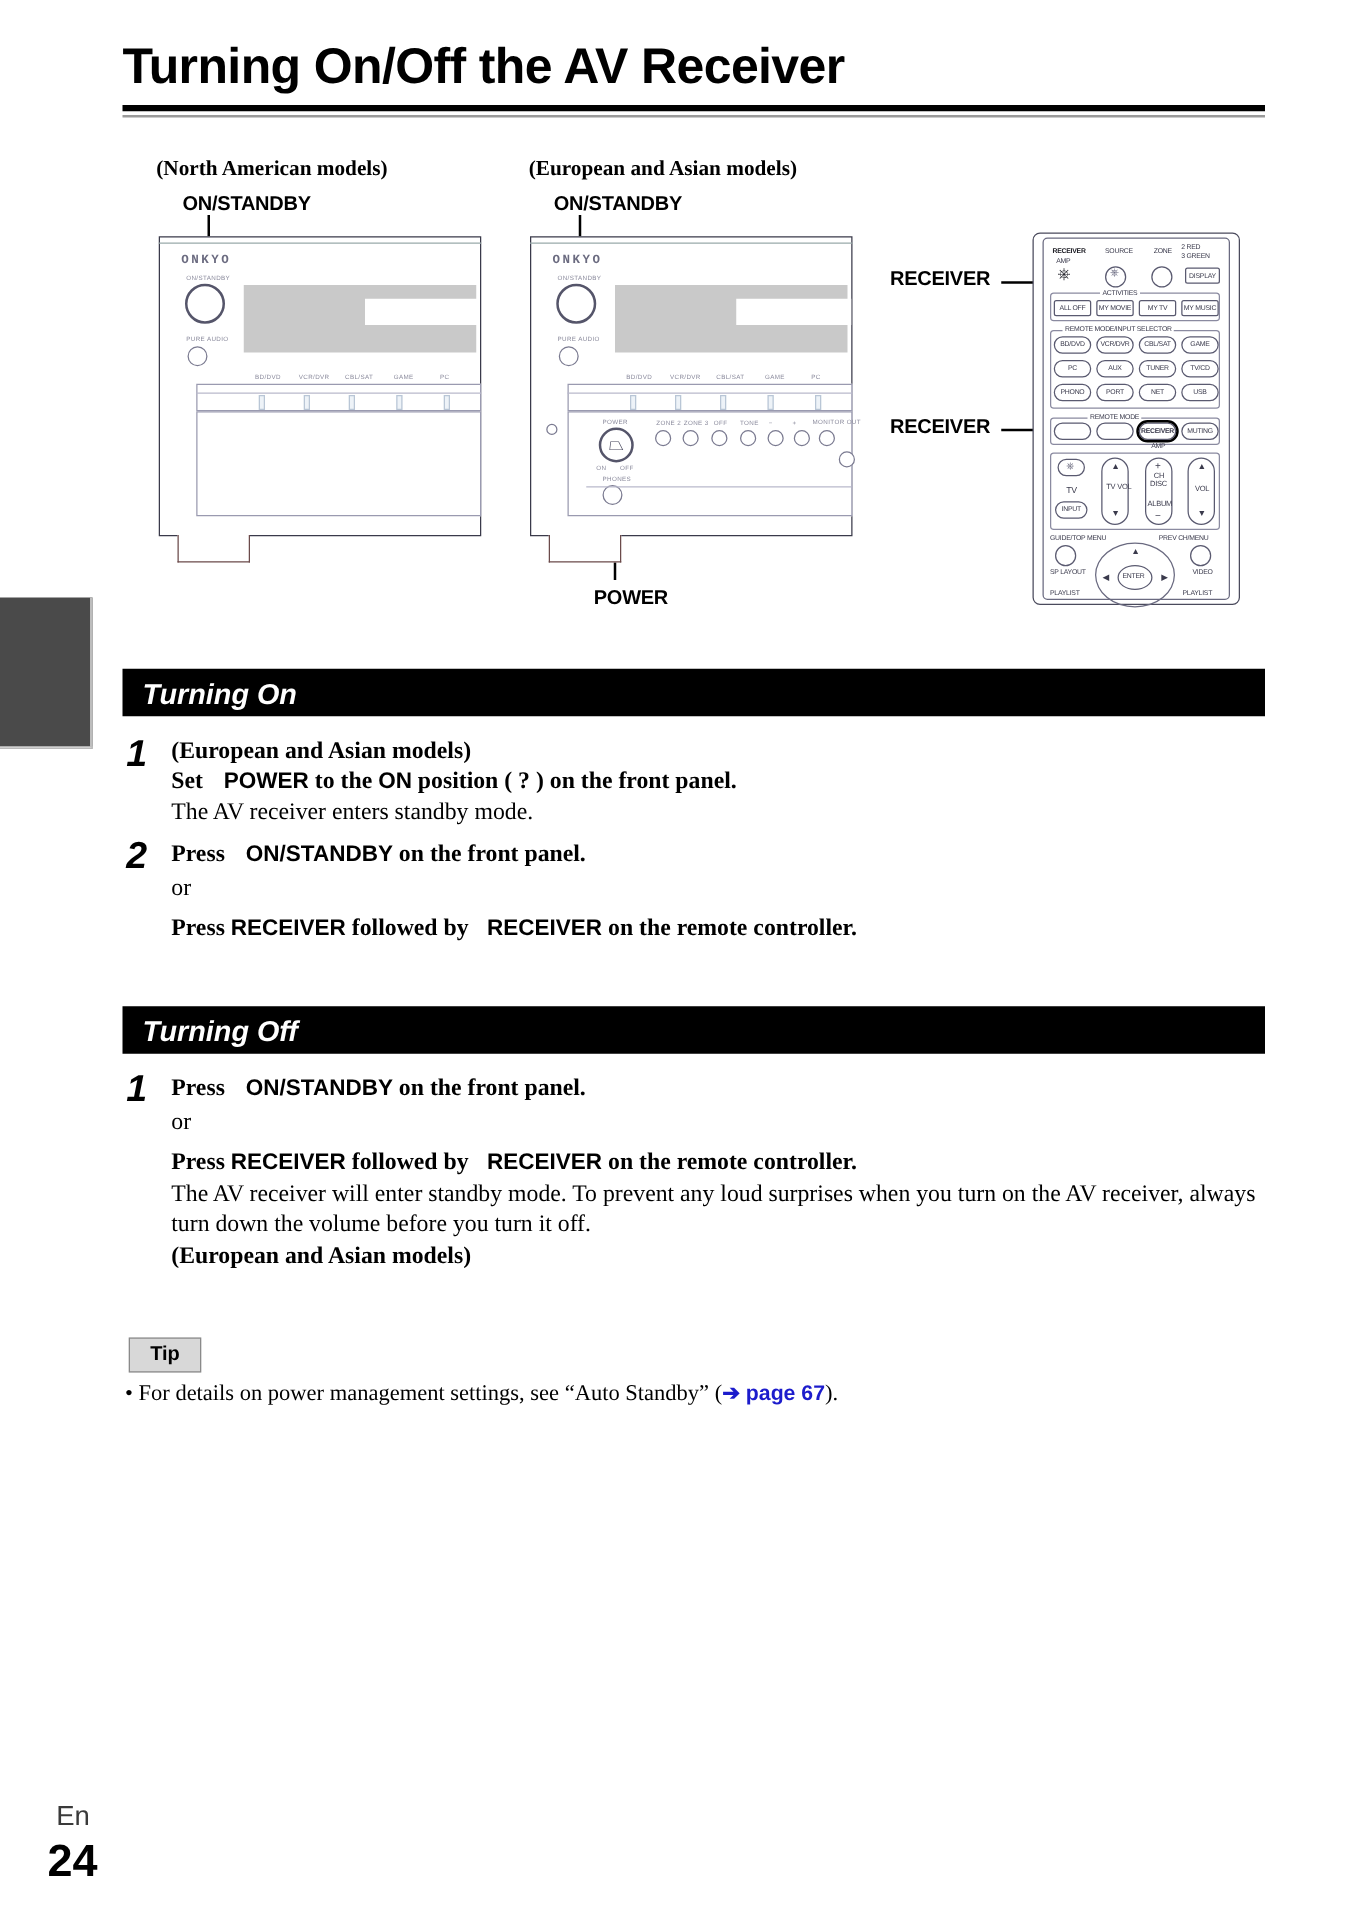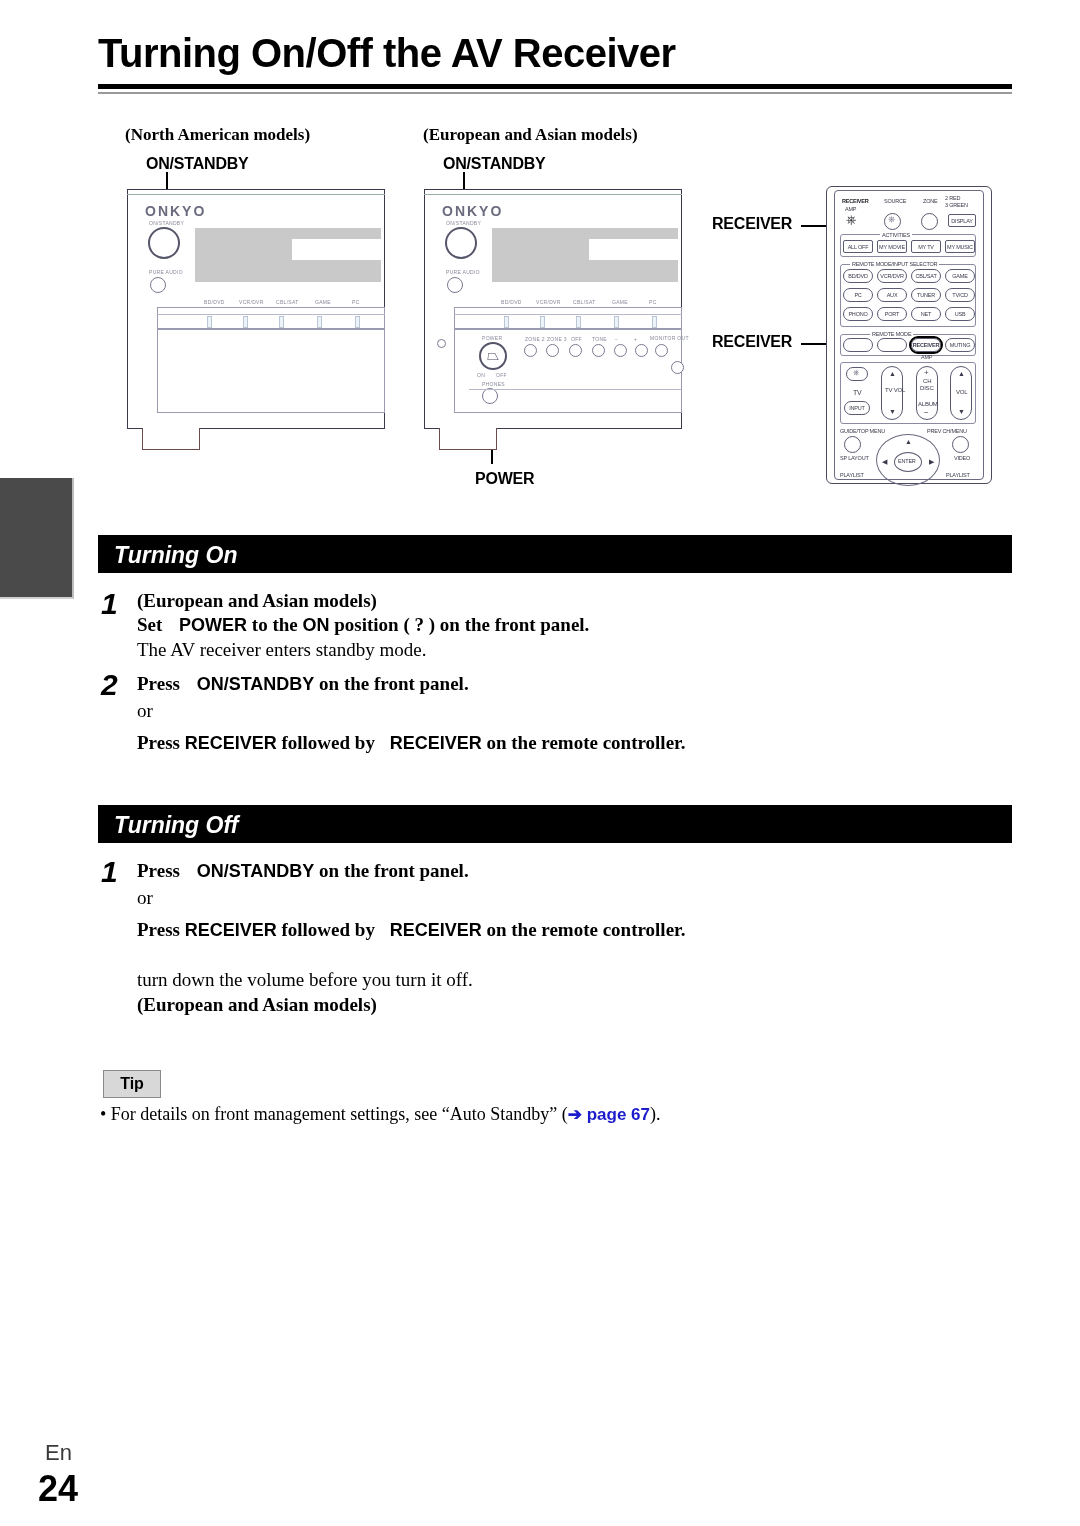--- a/index.html
+++ b/index.html
@@ -33,22 +33,22 @@
   .lbl-rcv-2{left:712px;top:333px;}
 
   
   .leader{position:absolute;background:#000;}
 
   
   .unit{position:absolute;}
   .unit-body{position:absolute;left:0;top:0;width:100%;height:100%;
              border:1.5px solid #3a3a4a;background:#fff;box-sizing:border-box;}
   .unit-top{position:absolute;left:0;top:0;width:100%;height:6px;border-bottom:1px solid #9aa;box-sizing:border-box;}
-  .brand{position:absolute;font-family:Liberation Sans, sans-serif;font-weight:bold;
-         font-size:14px;letter-spacing:2px;color:#6b6b80;}
+  .brand{position:absolute;font-family:Liberation Mono, monospace;font-weight:bold;
+         font-size:10px;letter-spacing:2px;color:#6b6b80;}
   .knob{position:absolute;border-radius:50%;border:2px solid #55556a;background:#fff;box-sizing:border-box;}
   .knob-sm{position:absolute;border-radius:50%;border:1.5px solid #7a7a90;background:#fff;box-sizing:border-box;}
   .micro{position:absolute;font-family:"Liberation Sans", sans-serif;font-size:5px;
          color:#8a8a9c;letter-spacing:.3px;white-space:nowrap;}
   .vfd{position:absolute;background:#c9c9c9;}
   .vfd-notch{position:absolute;background:#fff;}
   .strip{position:absolute;border:1px solid #9a9ab0;box-sizing:border-box;background:#fff;}
   .tick{position:absolute;width:5px;border:1px solid #b9c6d6;background:#eef3f8;box-sizing:border-box;}
   .selline{position:absolute;height:1px;background:#b9b9cc;}
   .lowpanel{position:absolute;border:1px solid #9a9ab0;box-sizing:border-box;background:#fff;}
@@ -342,28 +342,29 @@
     <b>on the front panel.</b>
   </div>
   <div class="t" style="left:137px;top:885px;">or</div>
   <div class="t" style="left:137px;top:917px;">
     <b>Press</b>
     <span class="sans-b">RECEIVER</span>
     <b>followed by</b>
     <span class="sans-b" style="margin-left:10px;">RECEIVER</span>
     <b>on the remote controller.</b>
   </div>
+  <div class="t w930" style="left:137px;top:943px;">The AV receiver will enter standby mode. To prevent any loud surprises when you turn on the AV receiver, always</div>
   <div class="t w930" style="left:137px;top:967px;">turn down the volume before you turn it off.</div>
   <div class="t" style="left:137px;top:992px;">
     <b>(European and Asian models)</b>
   </div>
 
   <div class="tipbadge">
     <span>Tip</span>
   </div>
   <div class="tiptext">
-    <span>• For details on front management settings, see “Auto Standby” (</span><span class="link">➔ page 67</span><span>).</span>
+    <span>• For details on power management settings, see “Auto Standby” (</span><span class="link">➔ page 67</span><span>).</span>
   </div>
 
   <div class="f-en">En</div>
   <div class="f-pg">24</div>
 
 </div>
 
 </body></html>

